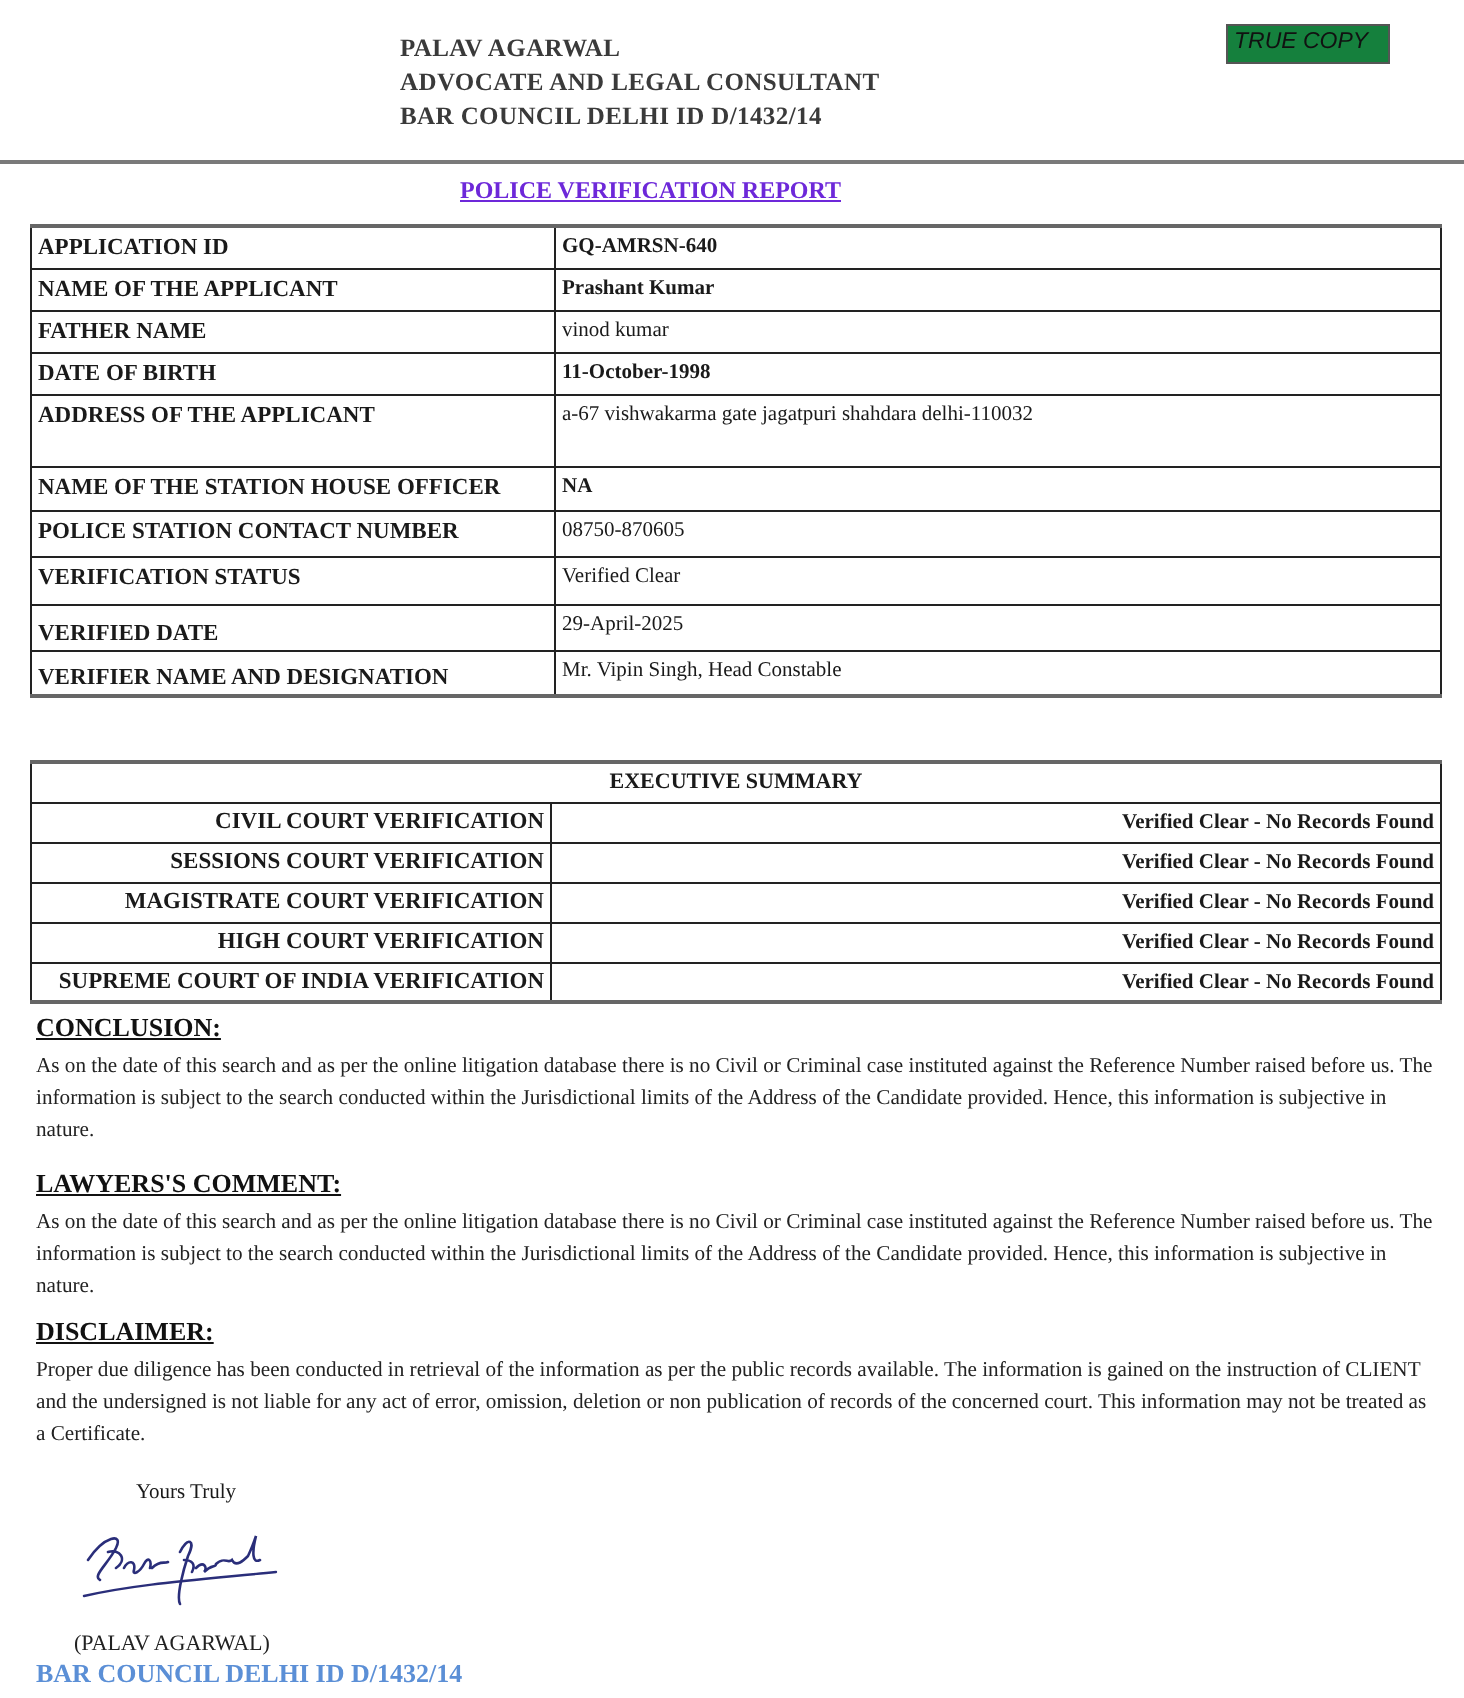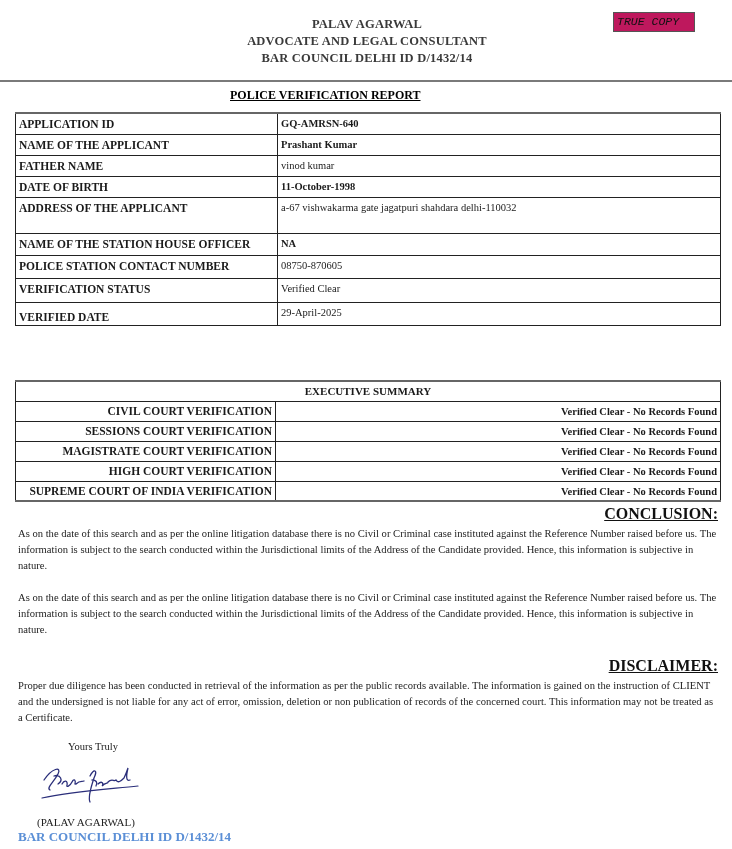--- a/index.html
+++ b/index.html
@@ -9,38 +9,38 @@
     body {
       position: relative;
       font-family: "Liberation Serif", "DejaVu Serif", serif;
       color: #1a1a1a;
     }
     .letterhead {
       position: absolute; left: 0; top: 17px; width: 732px;
       text-align: center;
     }
     .letterhead .line {
-      position: absolute; left: 200px; width: 334px; text-align: center;
+      position: absolute; left: 200px; width: 334px; text-align: left;
       font-weight: bold; font-size: 12.5px; color: #3a3a3a; letter-spacing: 0.2px;
     }
     .true-copy {
       position: absolute; left: 613px; top: 12px; width: 82px; height: 20px;
-      border: 1.5px solid #555; background: #be185d;
-      font-family: Liberation Mono, monospace;
+      border: 1.5px solid #555; background: #15803d;
+      font-family: Liberation Sans, sans-serif;
       font-style: italic; font-size: 11.5px; color: #111;
       padding-left: 3px; line-height: 17px;
     }
     .rule {
       position: absolute; left: 0; top: 80px; width: 732px; height: 2px;
       background: #7a7a7a;
     }
     .report-title {
       position: absolute; left: 230px; top: 88px;
       font-weight: bold; font-size: 12px; text-decoration: underline;
-      color: #000000;
+      color: #6d28d9;
     }
     table { border-collapse: collapse; position: absolute; border-radius: 21px; }
     .info-table { left: 15px; top: 112px; width: 706px; }
     .info-table td {
       border: 1.5px solid #222; font-size: 11.5px; vertical-align: top;
       padding: 3px 3px 0 3px; line-height: 14px;
     }
     .info-table td.k { width: 262px; font-weight: bold; }
     .info-table td.v { font-size: 10.5px; }
     .info-table td.v.bold { font-weight: bold; }
@@ -52,22 +52,22 @@
       height: 20px; line-height: 15px; vertical-align: top; text-align: right;
     }
     .sum-table td.head {
       text-align: center; font-weight: bold; font-size: 11px; border-top: 2.5px solid #666;
     }
     .sum-table td.k { width: 260px; font-weight: bold; }
     .sum-table td.v { text-align: right; font-weight: bold; font-size: 10.5px; }
     .sum-table tr.last td { border-bottom: 2.5px solid #666; }
     .section { position: absolute; left: 18px; width: 700px; }
     .section h4 {
-      font-size: 16px; font-weight: bold; text-decoration: underline;
-      color: #111; line-height: 14px; text-align: right;
+      font-size: 13px; font-weight: bold; text-decoration: underline;
+      color: #111; line-height: 14px;
     }
     .section p { font-size: 10.6px; line-height: 16px; color: #222; margin-top: 5px; }
     .yours { position: absolute; left: 68px; top: 741px; font-size: 10.5px; }
     .signature { position: absolute; left: 38px; top: 758px; width: 110px; height: 50px; }
     .name-sig { position: absolute; left: 37px; top: 816px; font-size: 11px; color: #222; }
     .bar-id {
       position: absolute; left: 18px; top: 829px; font-size: 13px;
       font-weight: bold; color: #5b8fd6;
     }
   </style>
@@ -117,20 +117,24 @@
     <td class="v">08750-870605</td>
   </tr>
   <tr style="height:24px">
     <td class="k">VERIFICATION STATUS</td>
     <td class="v">Verified Clear</td>
   </tr>
   <tr style="height:23px">
     <td class="k" style="padding-top:7px">VERIFIED DATE</td>
     <td class="v">29-April-2025</td>
   </tr>
+  <tr class="last" style="height:23px">
+    <td class="k" style="padding-top:6px">VERIFIER NAME AND DESIGNATION</td>
+    <td class="v">Mr. Vipin Singh, Head Constable</td>
+  </tr>
 </tbody>
   </table>
 
 <table class="sum-table">
   <tbody>
       <tr>
     <td class="head" colspan="2">EXECUTIVE SUMMARY</td>
   </tr>
   <tr>
     <td class="k">CIVIL COURT VERIFICATION</td>
@@ -154,20 +158,21 @@
   </tr>
 </tbody>
   </table>
 
 <div class="section" style="top:507px">
   <h4>CONCLUSION:</h4>
   <p>As on the date of this search and as per the online litigation database there is no Civil or Criminal case instituted against the Reference Number raised before us. The information is subject to the search conducted within the Jurisdictional limits of the Address of the Candidate provided. Hence, this information is subjective in nature.</p>
 </div>
 
 <div class="section" style="top:585px">
+  <h4>LAWYERS'S COMMENT:</h4>
   <p>As on the date of this search and as per the online litigation database there is no Civil or Criminal case instituted against the Reference Number raised before us. The information is subject to the search conducted within the Jurisdictional limits of the Address of the Candidate provided. Hence, this information is subjective in nature.</p>
 </div>
 
 <div class="section" style="top:659px">
   <h4>DISCLAIMER:</h4>
   <p>Proper due diligence has been conducted in retrieval of the information as per the public records available. The information is gained on the instruction of CLIENT and the undersigned is not liable for any act of error, omission, deletion or non publication of records of the concerned court. This information may not be treated as a Certificate.</p>
 </div>
 
 <div class="yours">Yours Truly</div>
 

